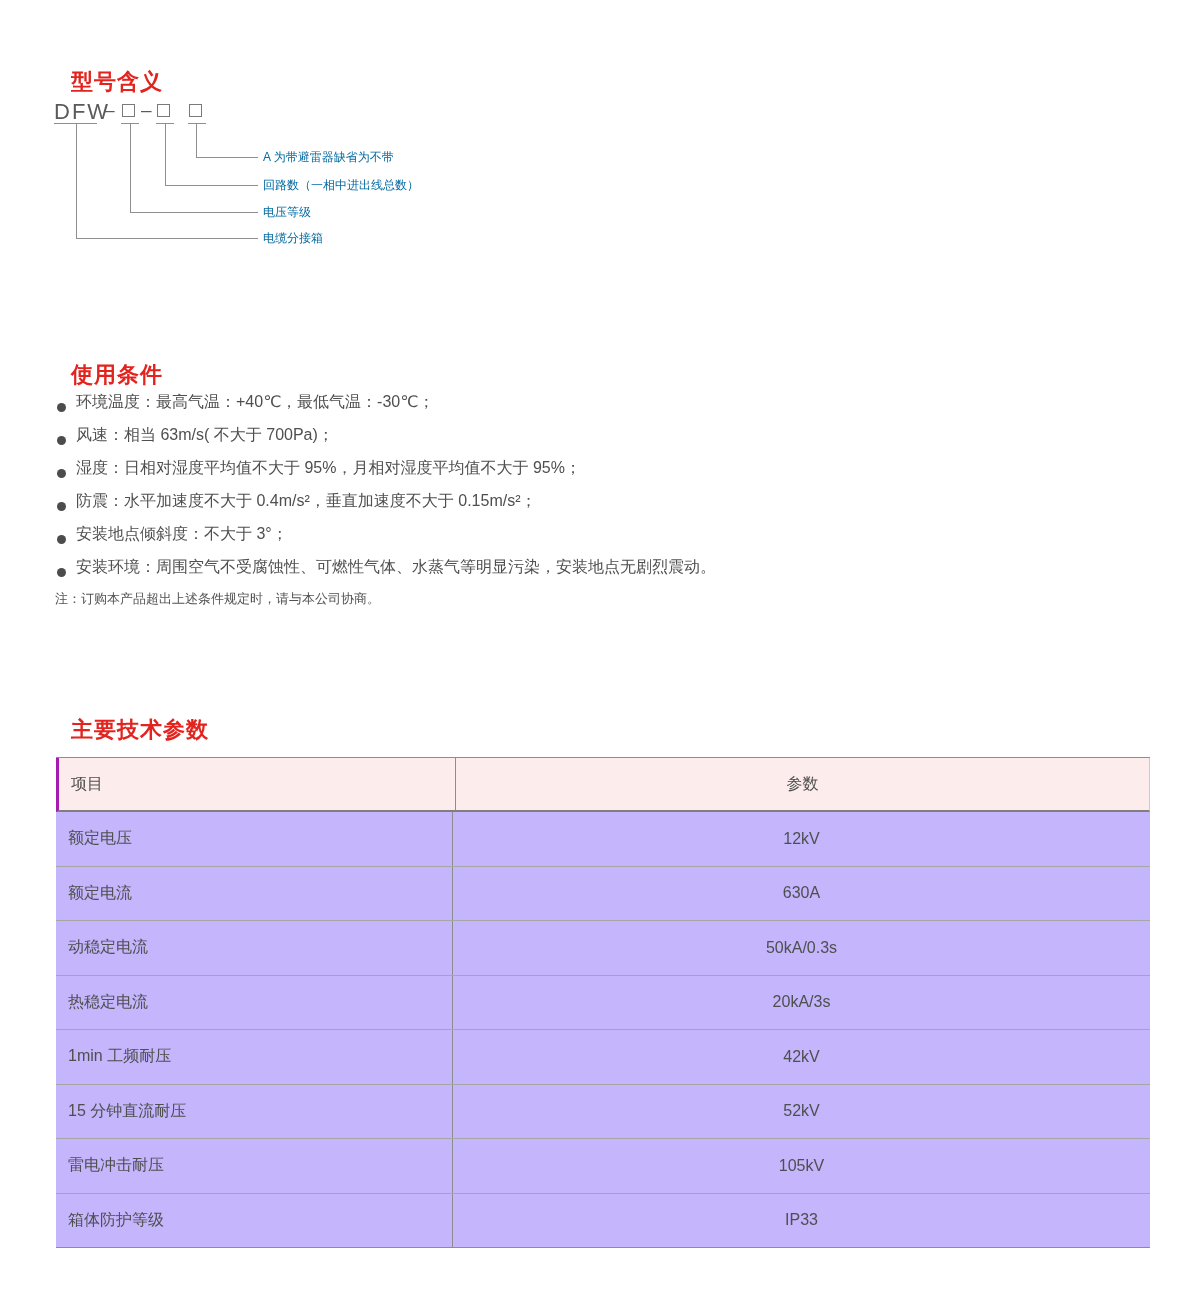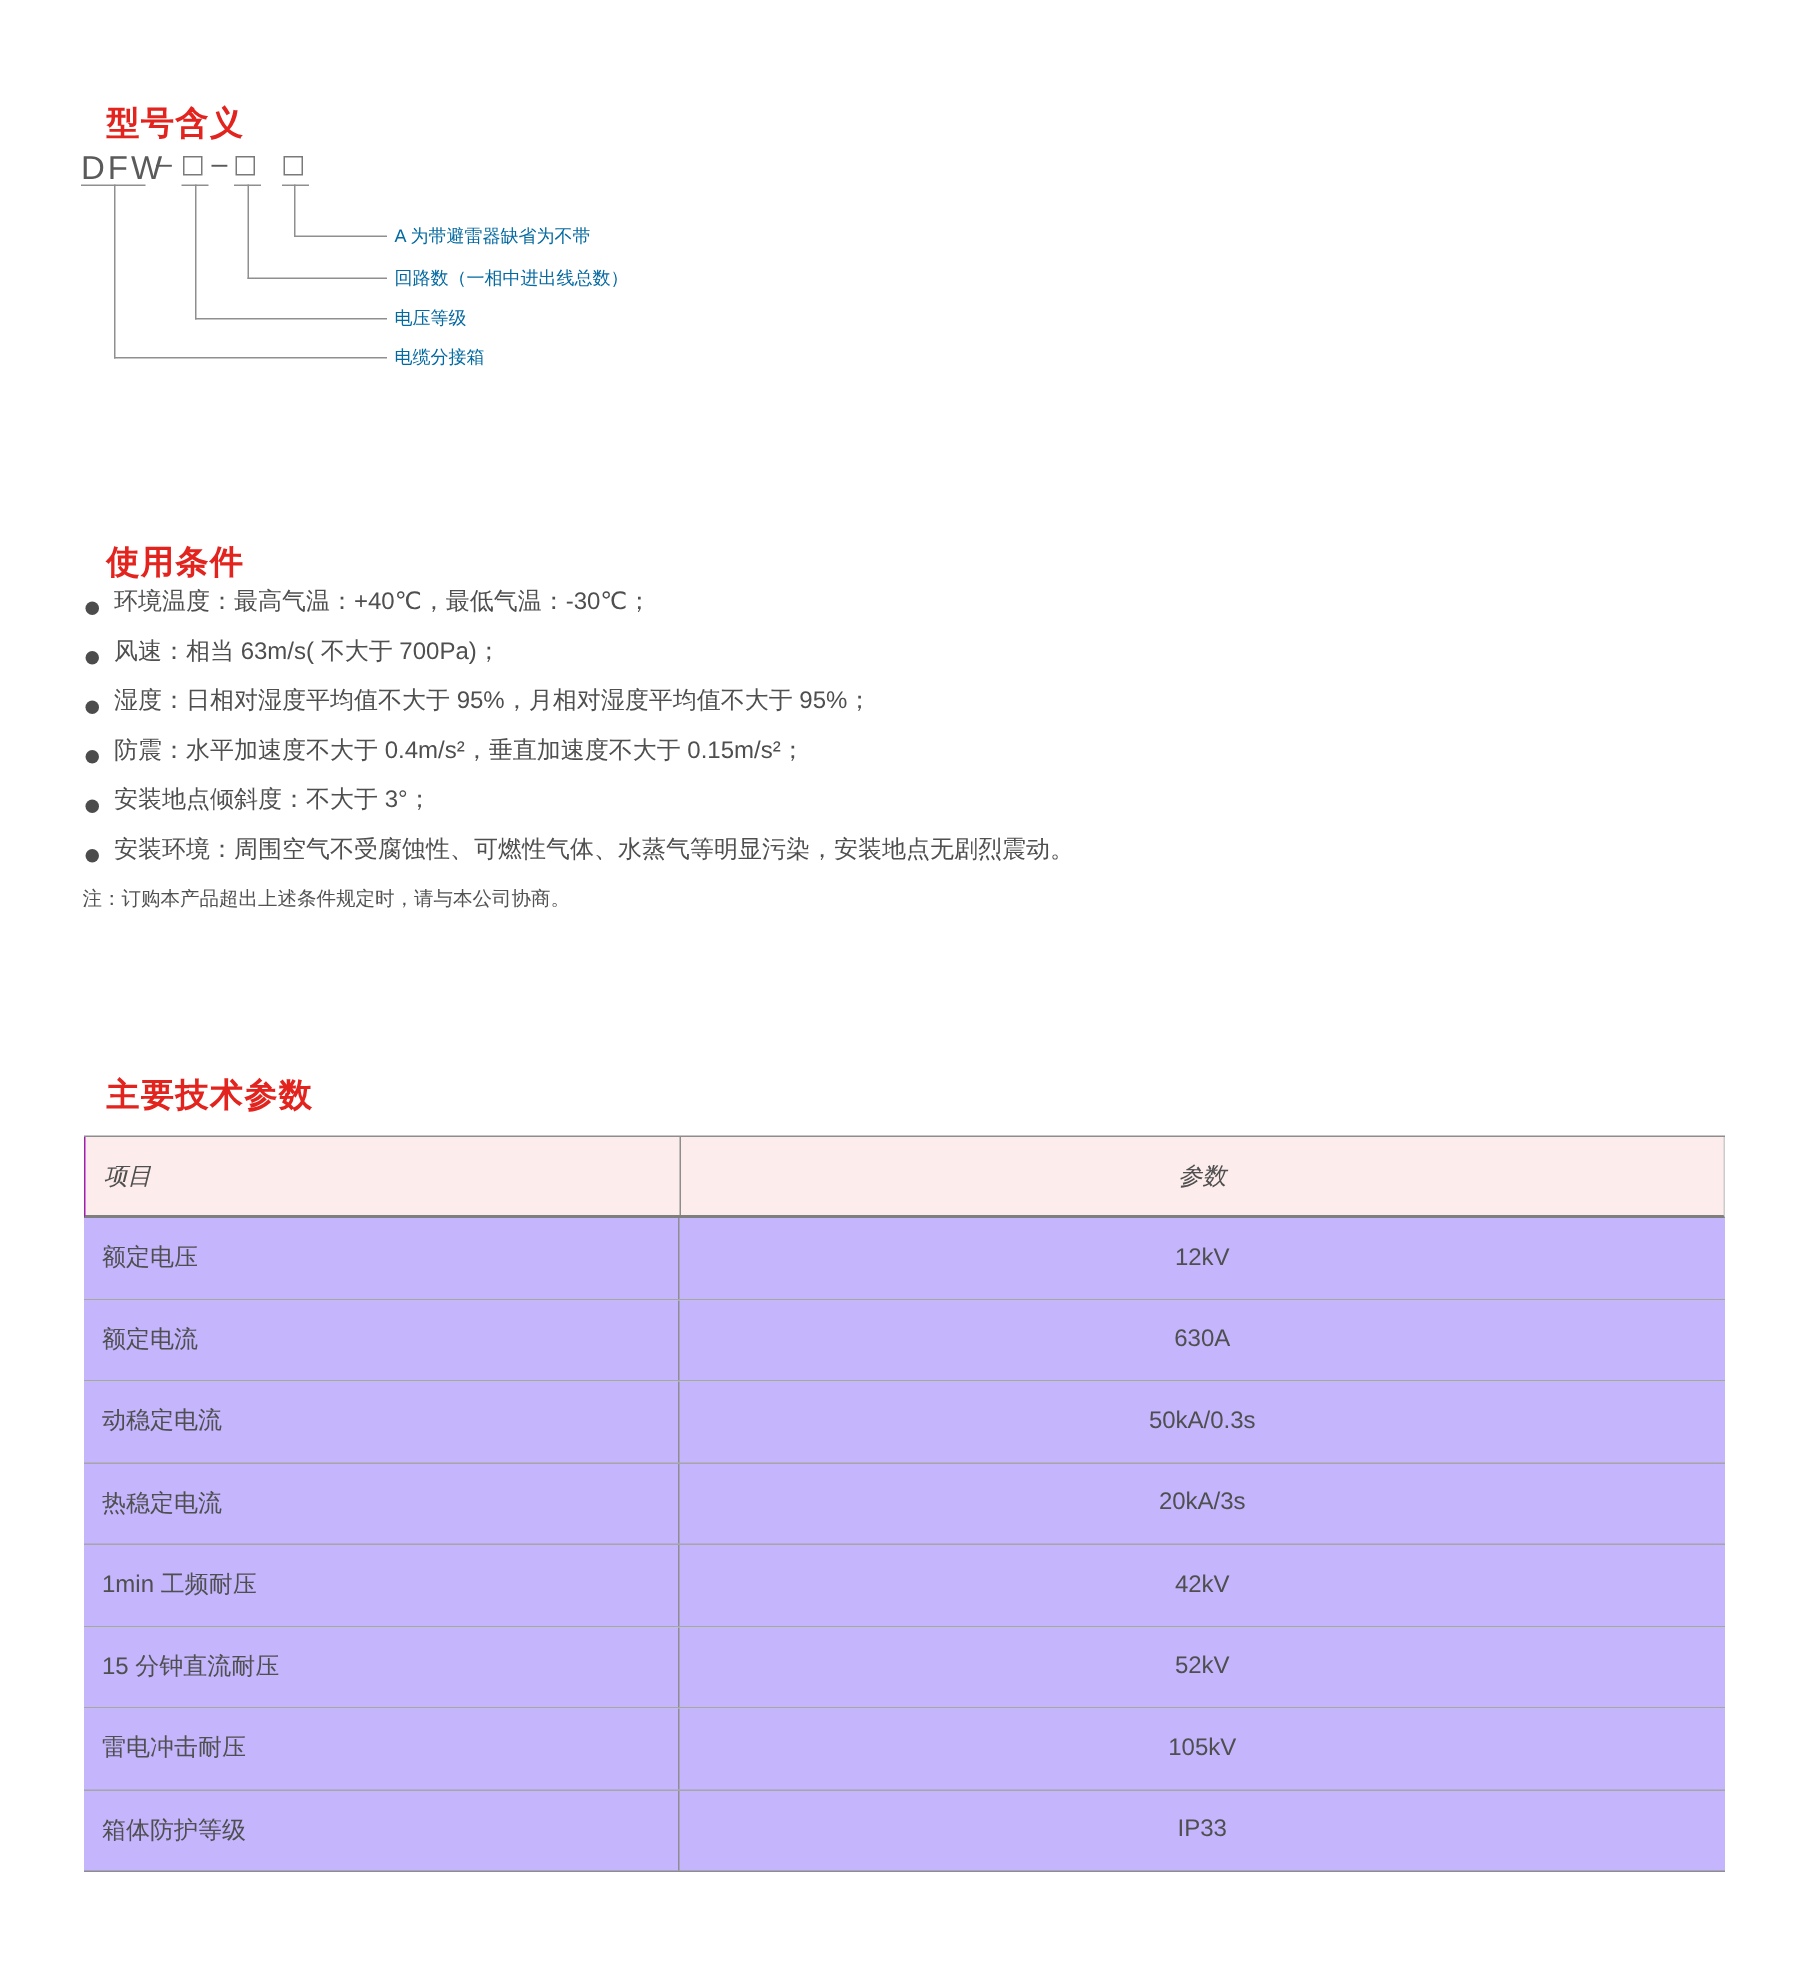--- a/index.html
+++ b/index.html
@@ -21,27 +21,27 @@
   .u1{left:54px;width:43px}.u2{left:121px;width:18px}.u3{left:156px;width:18px}.u4{left:188px;width:18px}
   .conn{position:absolute;top:123px;border-left:1px solid #8f8f8f;border-bottom:1px solid #8f8f8f;}
   .c1{left:196px;width:61px;height:34px}
   .c2{left:165px;width:92px;height:62px}
   .c3{left:130px;width:127px;height:89px}
   .c4{left:76px;width:181px;height:115px}
   .dlabel{position:absolute;left:263px;font-size:12px;line-height:20px;color:#0369a1;white-space:nowrap;}
   .l1{top:147px}.l2{top:175px}.l3{top:202px}.l4{top:228px}
   
   .cond-list{position:absolute;left:55px;top:392px;width:1095px;}
-  .cond-item{display:flex;align-items:center;margin-bottom:13px;font-size:16px;line-height:20px;color:#4f4f4f;}
+  .cond-item{display:flex;align-items:flex-end;margin-bottom:13px;font-size:16px;line-height:20px;color:#4f4f4f;}
   .dot{flex:none;width:9px;height:9px;border-radius:50%;background:#4c4c4c;margin:6px 10px 0 2px;}
   .cond-note{font-size:13px;line-height:17px;margin-top:6px;color:#525252;}
   
   .ptable{position:absolute;left:56px;top:757px;width:1094px;border-top:1px solid #8d8d8d;}
   .tr{display:flex;height:54.5px;box-sizing:border-box;border-bottom:1px solid #a6a6a6;background:#c4b5fd;}
-  .tr.thead{height:54px;background:#fcecec;border-bottom:2px solid #7f7f7f;border-left:1px solid #a21caf;border-right:1px solid #cccccc;font-style:italic;}
+  .tr.thead{height:54px;background:#fcecec;border-bottom:2px solid #7f7f7f;border-left:3px solid #a21caf;border-right:1px solid #cccccc;}
   .td{display:flex;align-items:center;font-size:16px;color:#4f4f4f;box-sizing:border-box;}
   .col1{width:397px;border-right:1px solid #8d8d8d;padding-left:12px;}
   .col2{flex:1;justify-content:center;text-align:center;}
   .tr:last-child{border-bottom:1px solid #8d8d8d;}
 </style>
 </head>
 <body>
 
 <div class="page">
 

